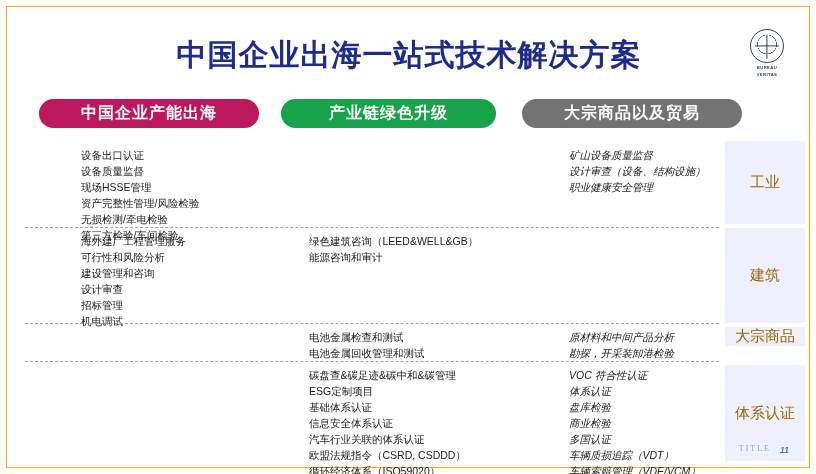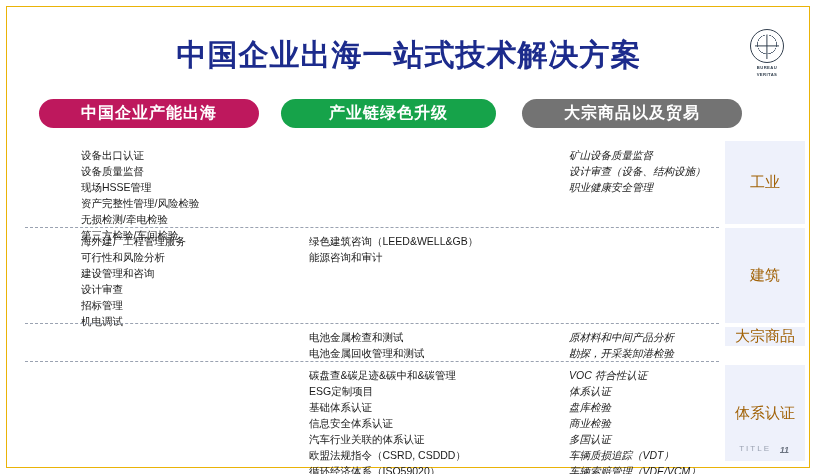--- a/index.html
+++ b/index.html
@@ -145,20 +145,21 @@
 
   .item { white-space: nowrap; margin-left: 48px; }
 
   
   #footer-title {
     position: absolute;
     right: 38px; bottom: 14px;
     font-size: 8px;
     color: #9aa2b1;
     letter-spacing: 2px;
+    font-family: Liberation Serif, serif;
   }
   #footer-num {
     position: absolute;
     right: 20px; bottom: 12px;
     font-size: 9px;
     font-weight: bold;
     color: #6b7380;
     font-style: italic;
   }
 </style>

